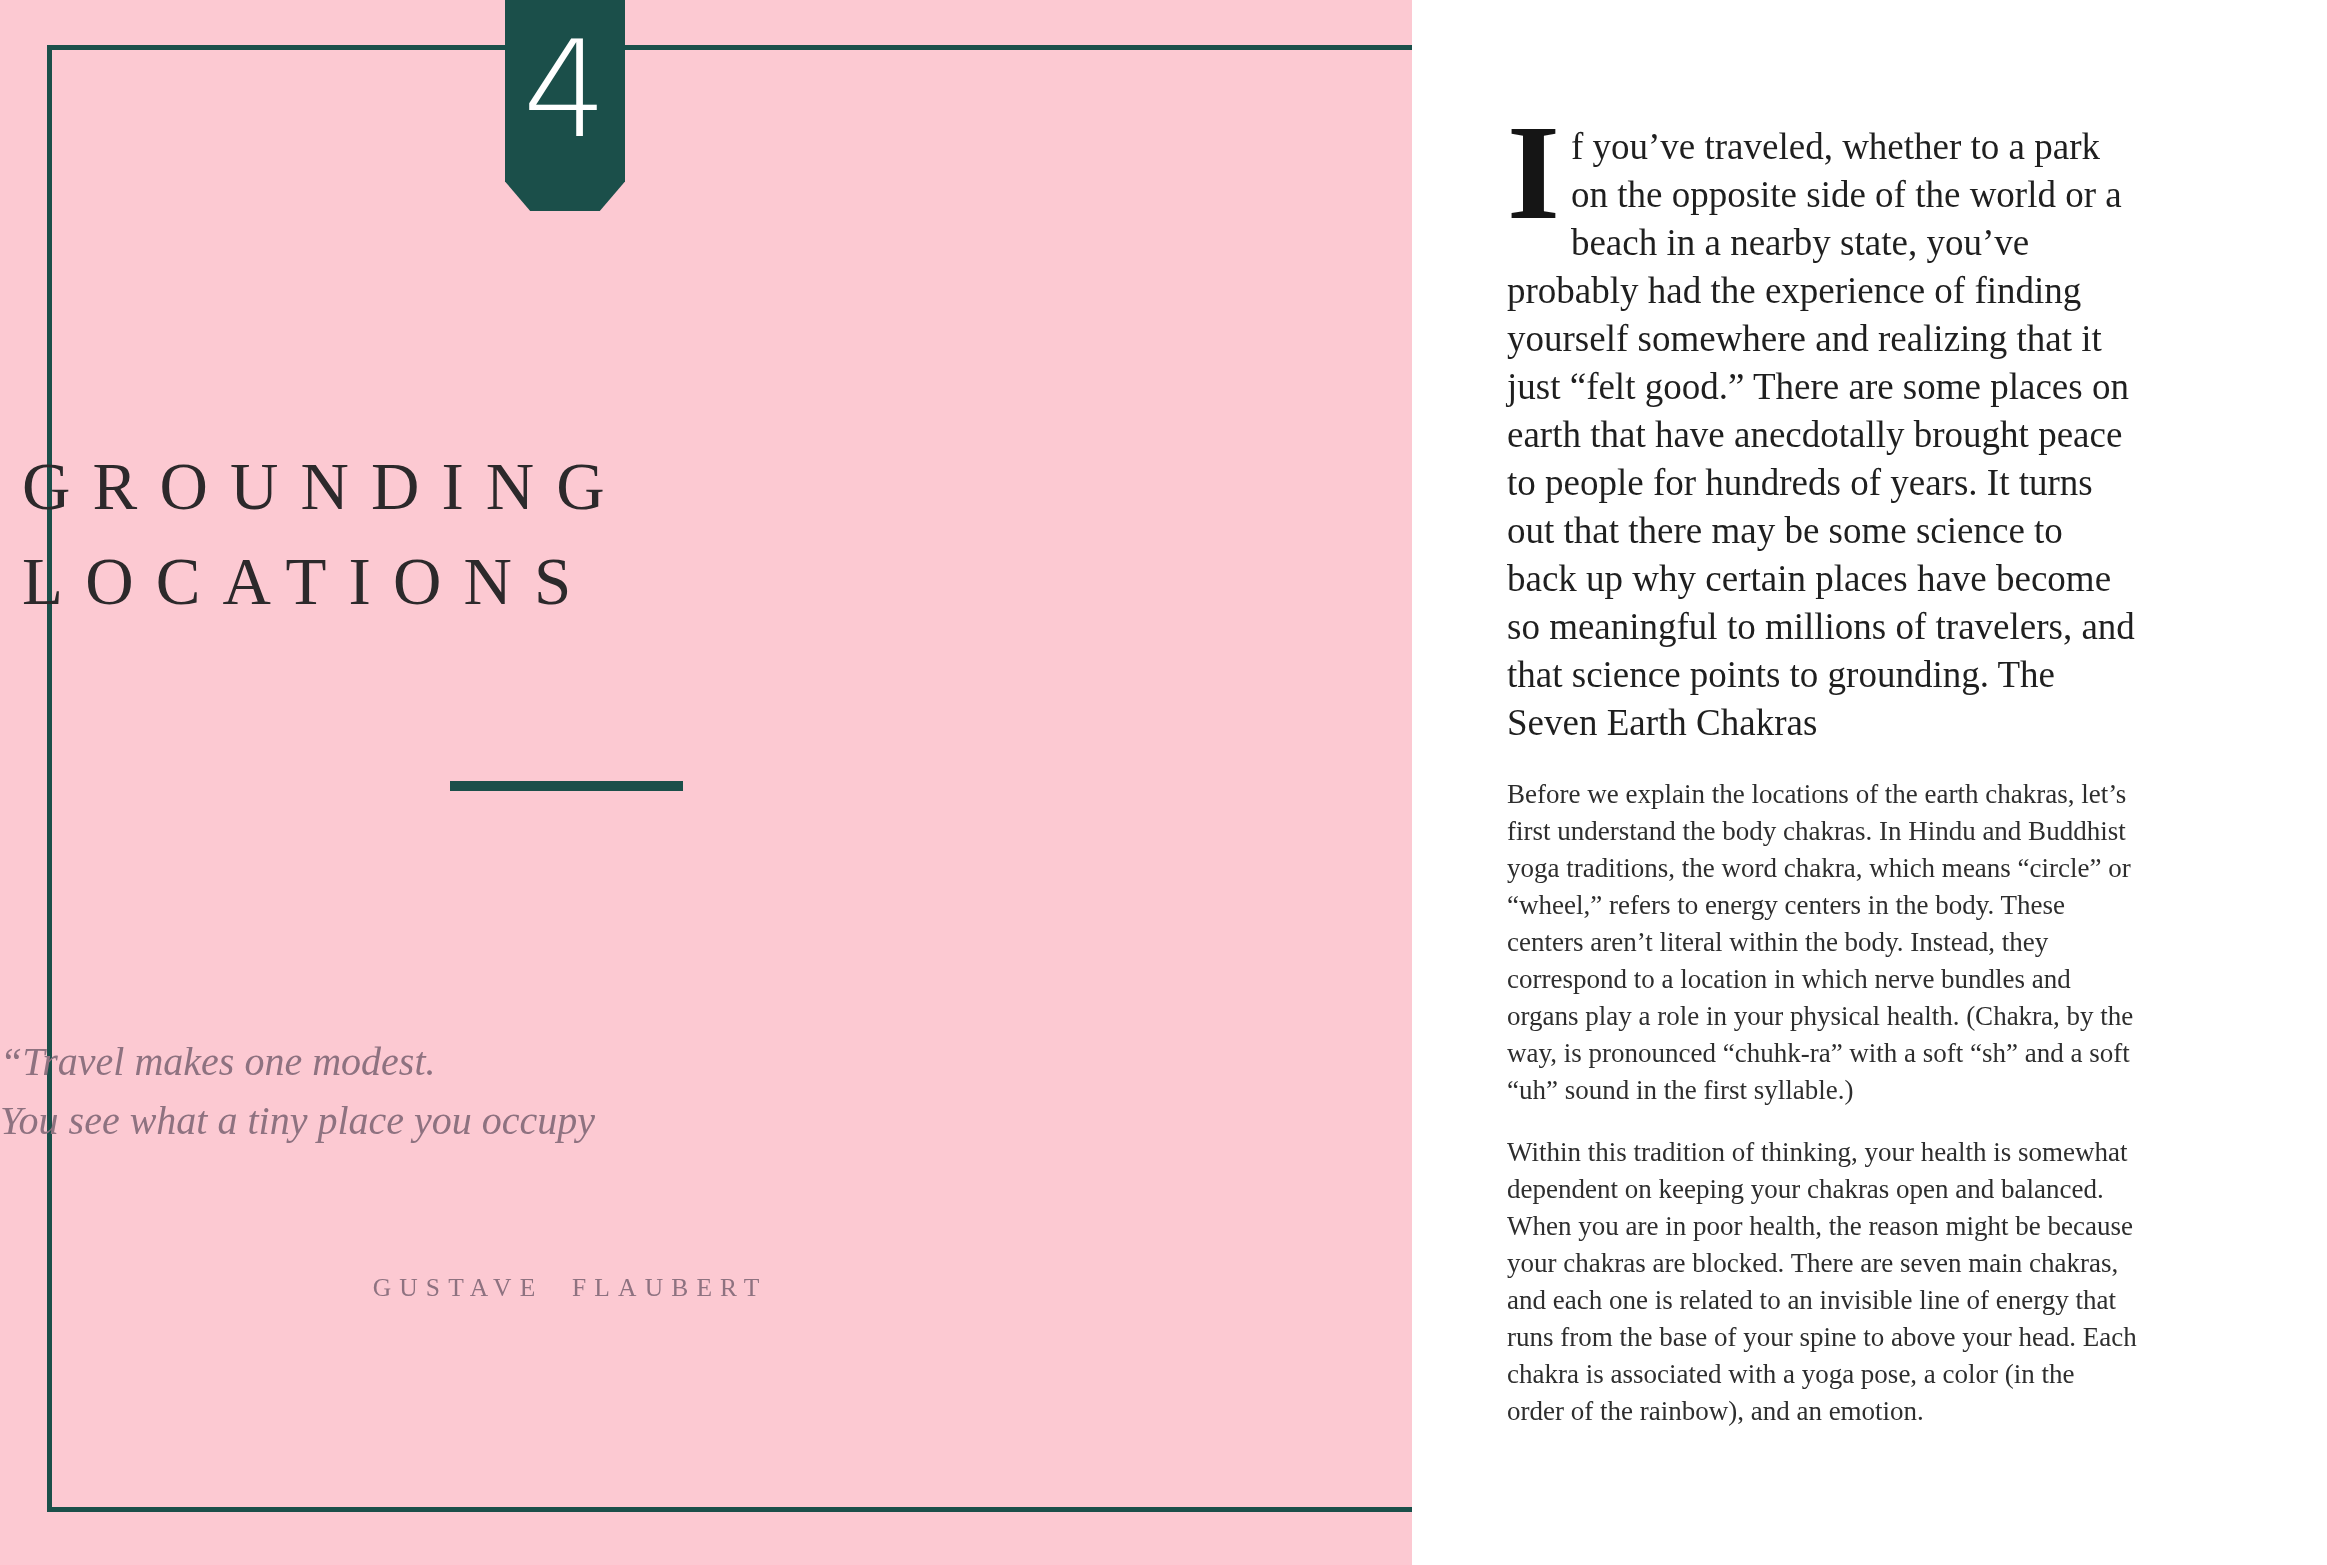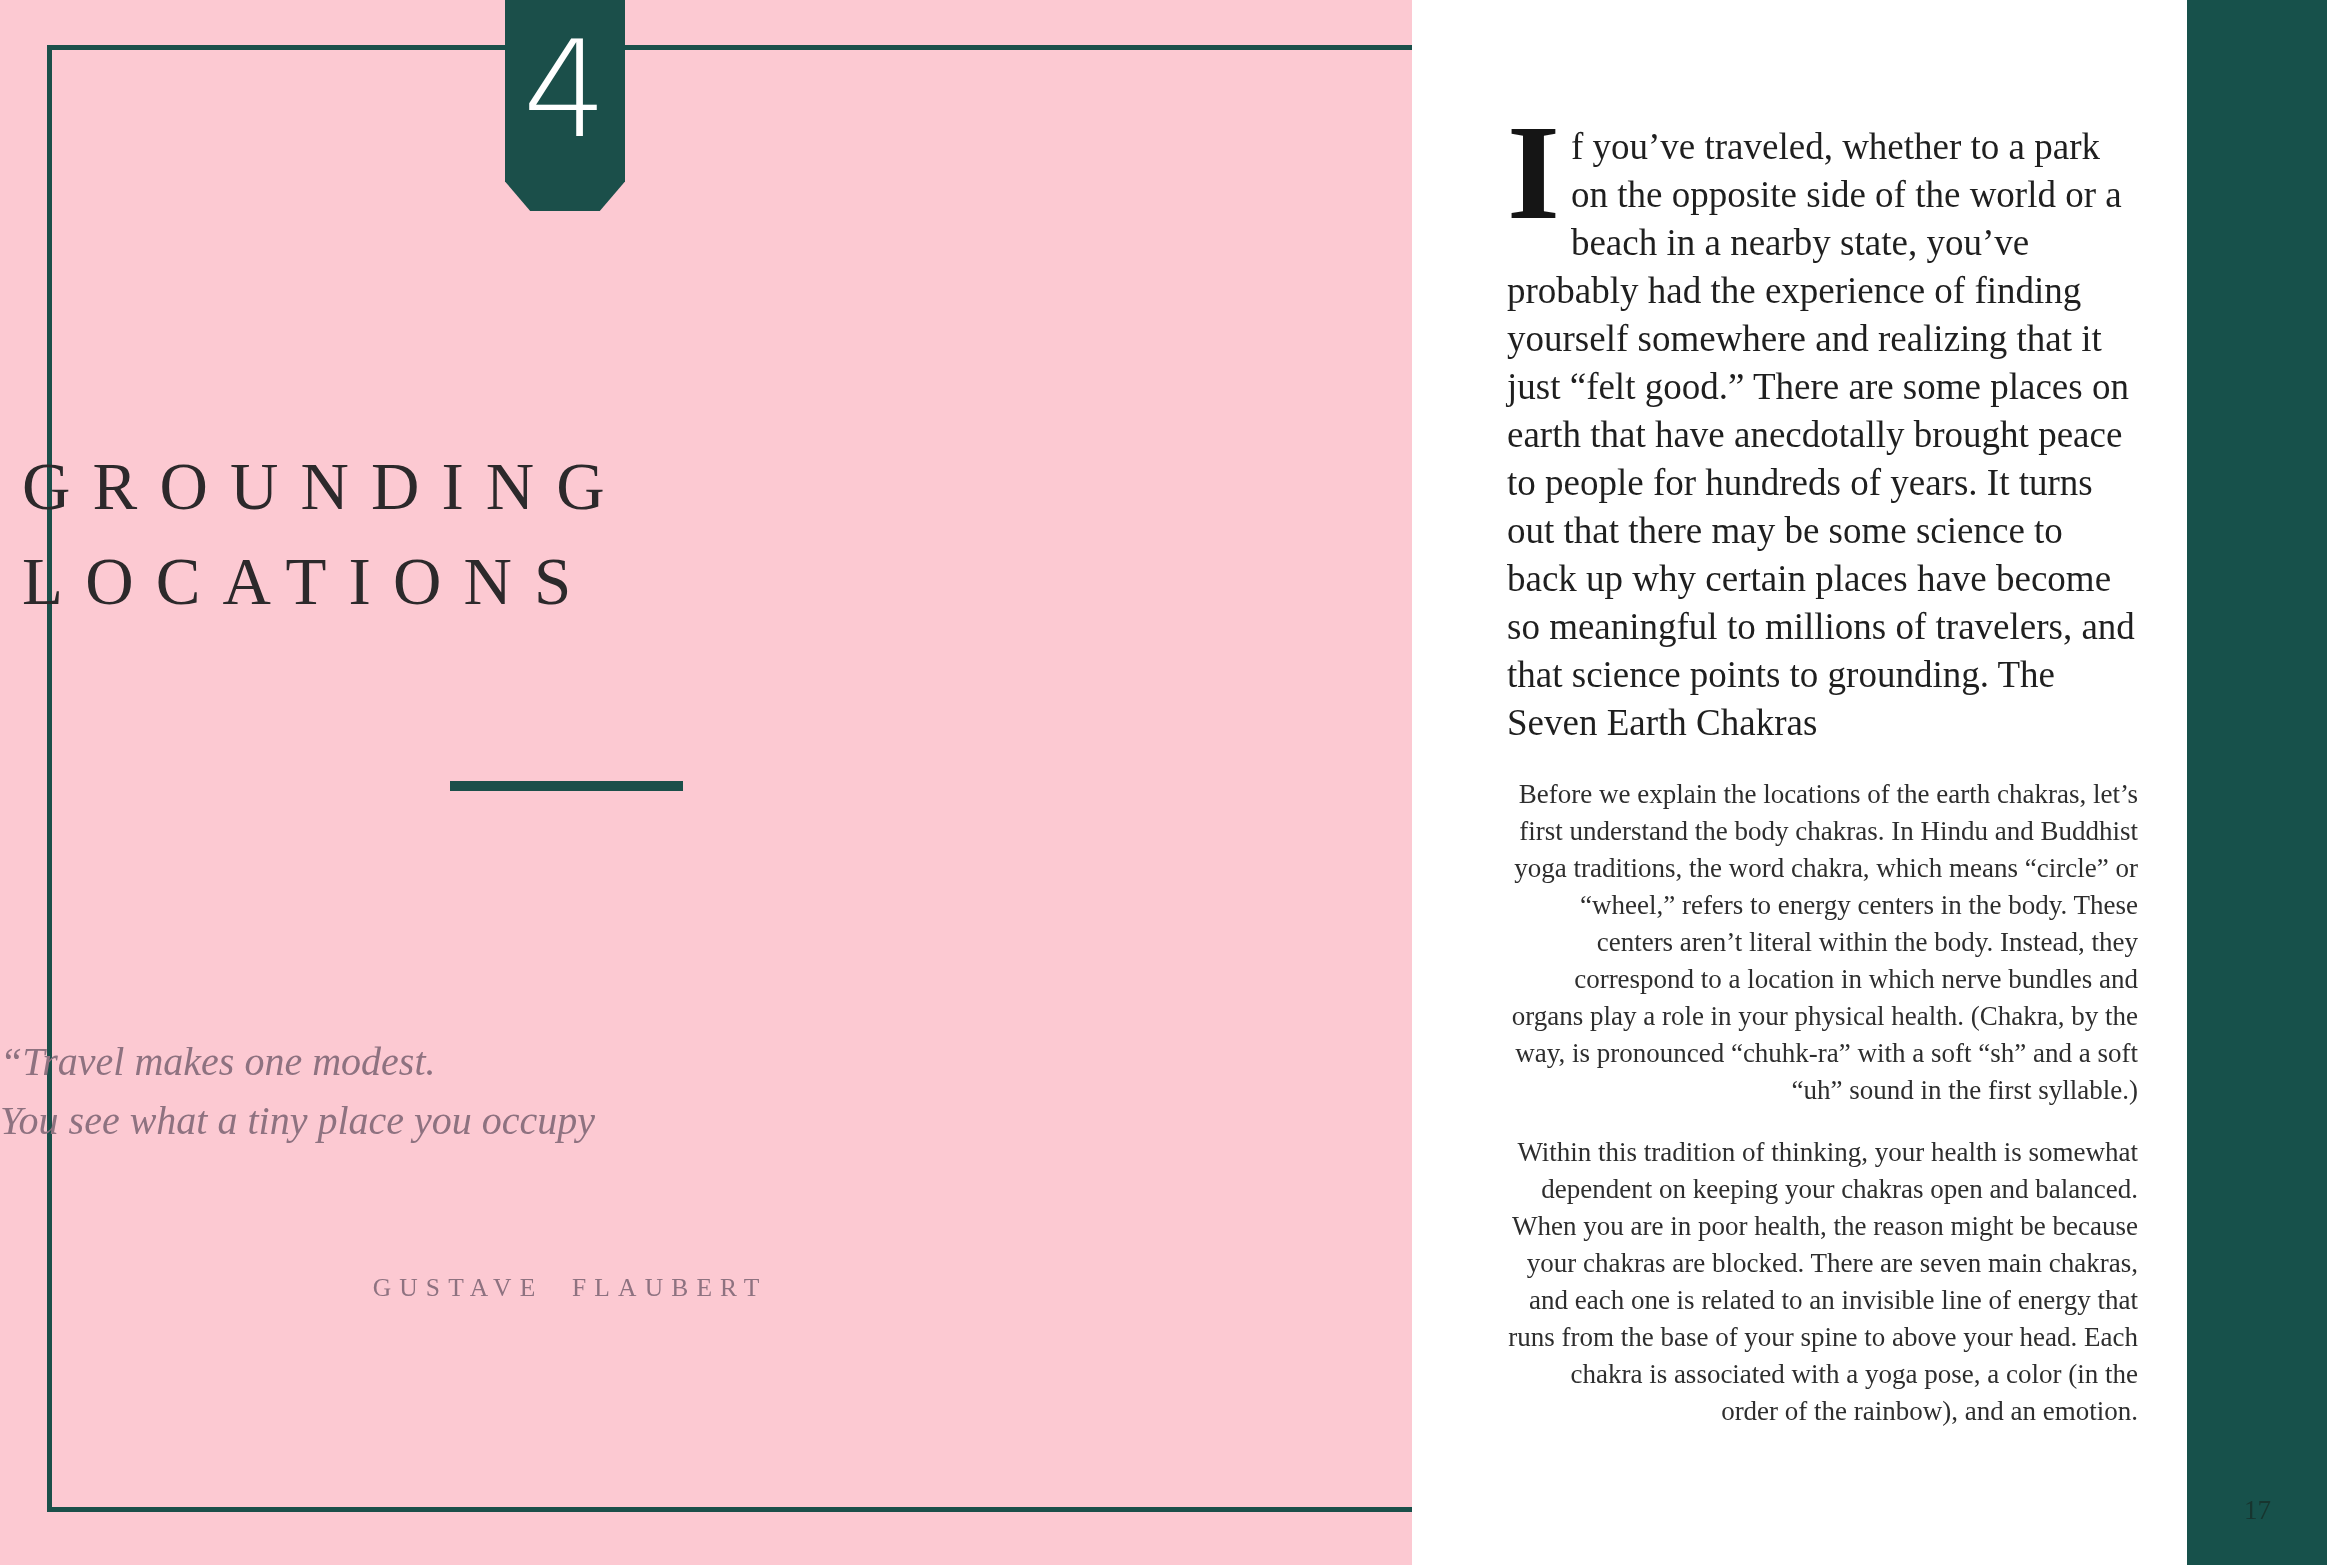--- a/index.html
+++ b/index.html
@@ -51,21 +51,21 @@
     background:#ffffff;
   }
   .para { position:absolute; left:95px; width:631px; margin:0; text-align:left; }
   .para-lead {
     top:123px; font-size:37px; line-height:48px; color:#1F1F1F;
   }
   .dropcap {
     float:left; font-size:136px; line-height:91px; height:95px;
     padding:3.6px 11px 0 0; font-weight:bold; color:#151515;
   }
-  .para-small { font-size:27px; line-height:37px; color:#2E2E2E;text-align:right; }
+  .para-small { font-size:27px; line-height:37px; color:#2E2E2E; }
   .para-2 { top:776px; }
   .para-3 { top:1134px; }
   
   .teal-stripe {
     position:absolute; left:2187px; top:0; width:141px; height:1566px;
     background:#17514B;
   }
   .page-num {
     position:absolute; left:57px; top:1495px;
     color:#17352F; font-size:27px; line-height:31px;
@@ -99,18 +99,15 @@
   </div>
 
   <div class="right-page">
     <p class="para para-lead">
       <span class="dropcap">I</span><span>f you’ve traveled, whether to a park on the opposite side of the world or a beach in a nearby state, you’ve probably had the experience of finding yourself somewhere and realizing that it just “felt good.” There are some places on earth that have anecdotally brought peace to people for hundreds of years. It turns out that there may be some science to back up why certain places have become so meaningful to millions of travelers, and that science points to grounding. The Seven Earth Chakras</span>
     </p>
     <p class="para para-small para-2">Before we explain the locations of the earth chakras, let’s first understand the body chakras. In Hindu and Buddhist yoga traditions, the word chakra, which means “circle” or “wheel,” refers to energy centers in the body. These centers aren’t literal within the body. Instead, they correspond to a location in which nerve bundles and organs play a role in your physical health. (Chakra, by the way, is pronounced “chuhk-ra” with a soft “sh” and a soft “uh” sound in the first syllable.)</p>
     <p class="para para-small para-3">Within this tradition of thinking, your health is somewhat dependent on keeping your chakras open and balanced. When you are in poor health, the reason might be because your chakras are blocked. There are seven main chakras, and each one is related to an invisible line of energy that runs from the base of your spine to above your head. Each chakra is associated with a yoga pose, a color (in the order of the rainbow), and an emotion.</p>
   </div>
 
-  <div class="teal-stripe">
-    <span class="page-num">17</span>
-  </div>
 
 </div>
 
 
 </body></html>

